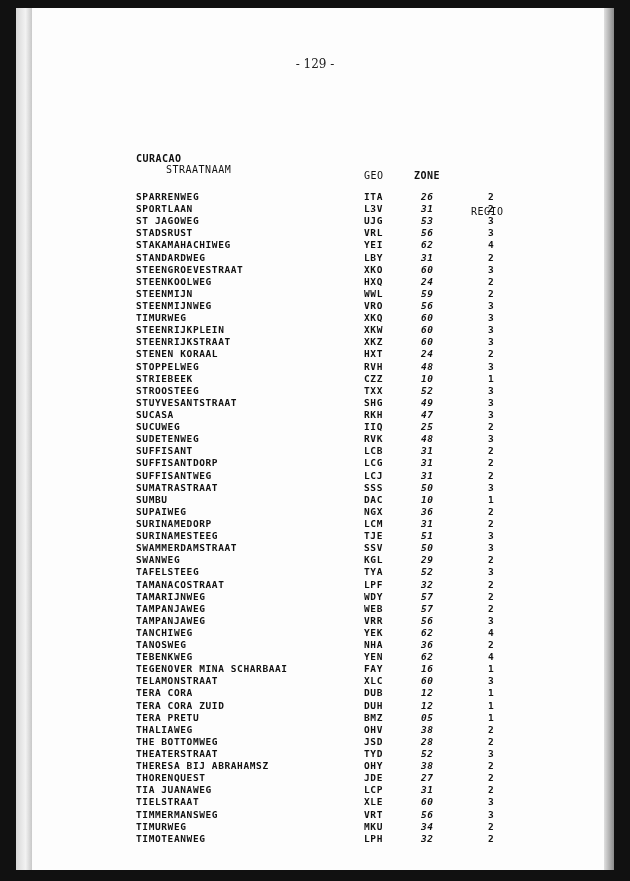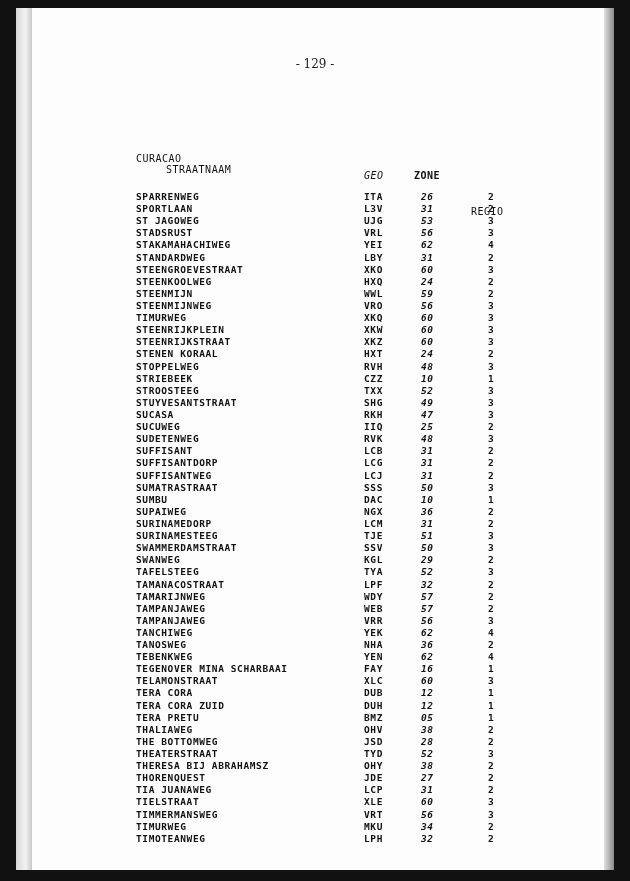--- a/index.html
+++ b/index.html
@@ -36,23 +36,23 @@
   </style>
 </head>
 <body>
 
 <div class="page">
   <div class="spine-left"></div>
   <div class="spine-right"></div>
 
   <div class="page-number">- 129 -</div>
 
-  <div class="hdr" style="left:120px; top:145px;">CURACAO</div>
+  <div class="hdr" style="left:120px; top:145px;font-weight:bold;">CURACAO</div>
   <div class="hdr" style="left:150px; top:156px;text-align:right;">STRAATNAAM</div>
-  <div class="hdr" style="left:348px; top:162px;font-style:italic;">GEO</div>
+  <div class="hdr" style="left:348px; top:162px;">GEO</div>
   <div class="hdr" style="left:398px; top:162px;font-weight:bold;">ZONE</div>
   <div class="hdr" style="left:455px; top:162px;margin-top:36px;">REGIO</div>
 
   <div class="rows" id="rows">
   <div class="row">
     <span class="c-name">SPARRENWEG</span>
     <span class="c-geo">ITA</span>
     <span class="c-zone">26</span>
     <span class="c-reg">2</span>
   </div>

